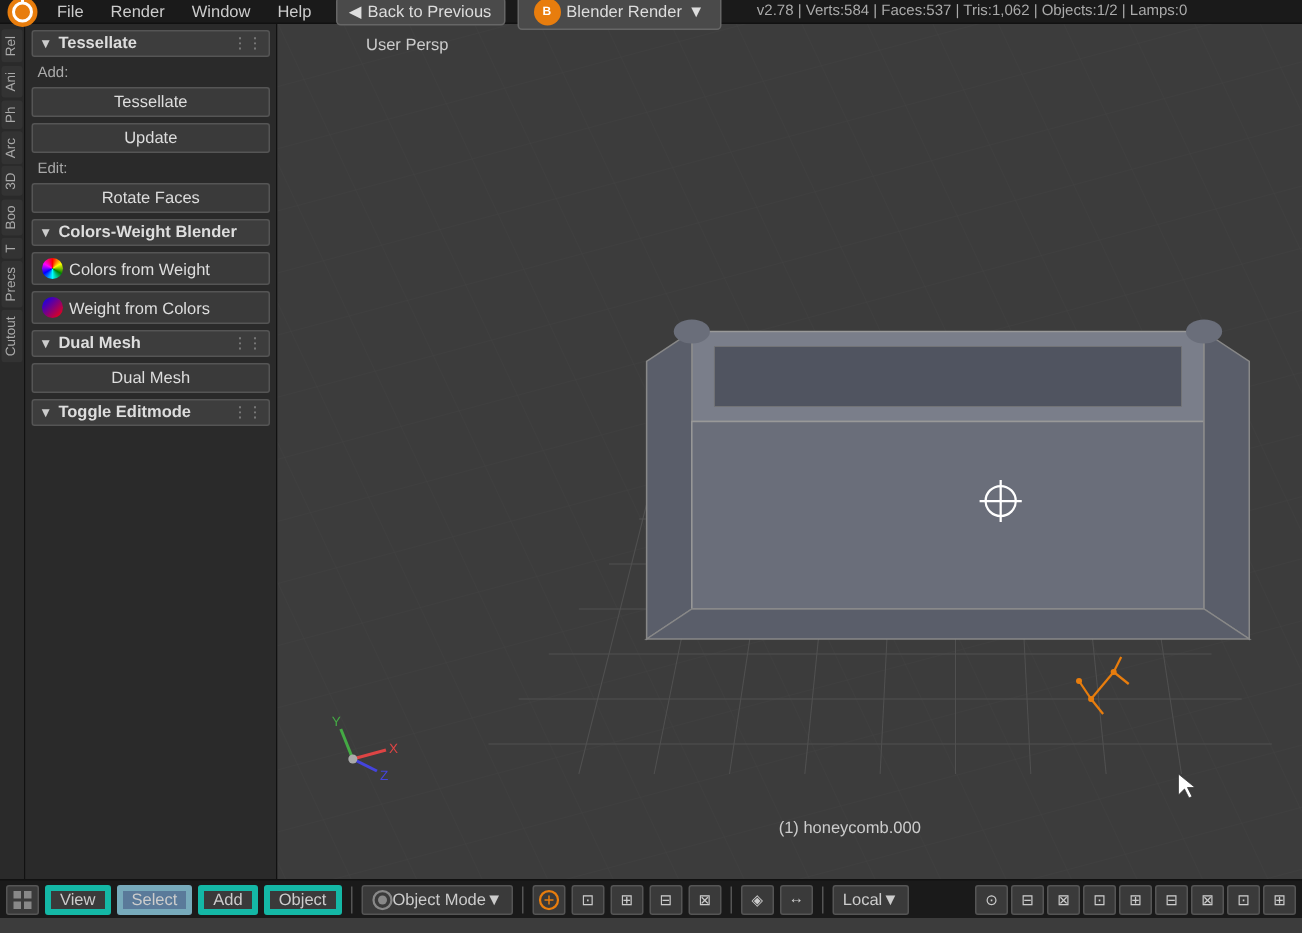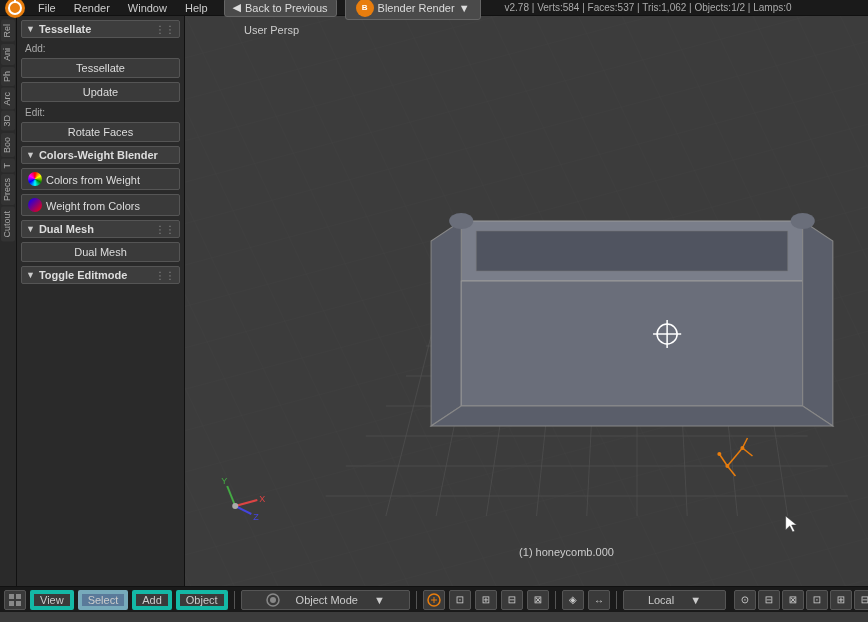--- a/index.html
+++ b/index.html
@@ -264,25 +264,25 @@
       color: #ccc;
       padding: 0 6px;
       flex-shrink: 0;
     }
 
     .bottom-dropdown {
       height: 20px;
       background: #3a3a3a;
       border: 1px solid #555;
       border-radius: 2px;
-      display: flex; align-items: center; gap: 16px;
-      cursor: pointer;
-      font-size: 11px;
-      color: #ccc;
-      padding: 0 24px;
+      display: flex; align-items: center; gap: 0;
+      cursor: pointer;
+      font-size: 11px;
+      color: #ccc;
+      padding: 0 6px;
       flex-shrink: 0;
     }
 
     .bottom-sep {
       width: 1px;
       height: 18px;
       background: #555;
       margin: 0 2px;
       flex-shrink: 0;
     }

